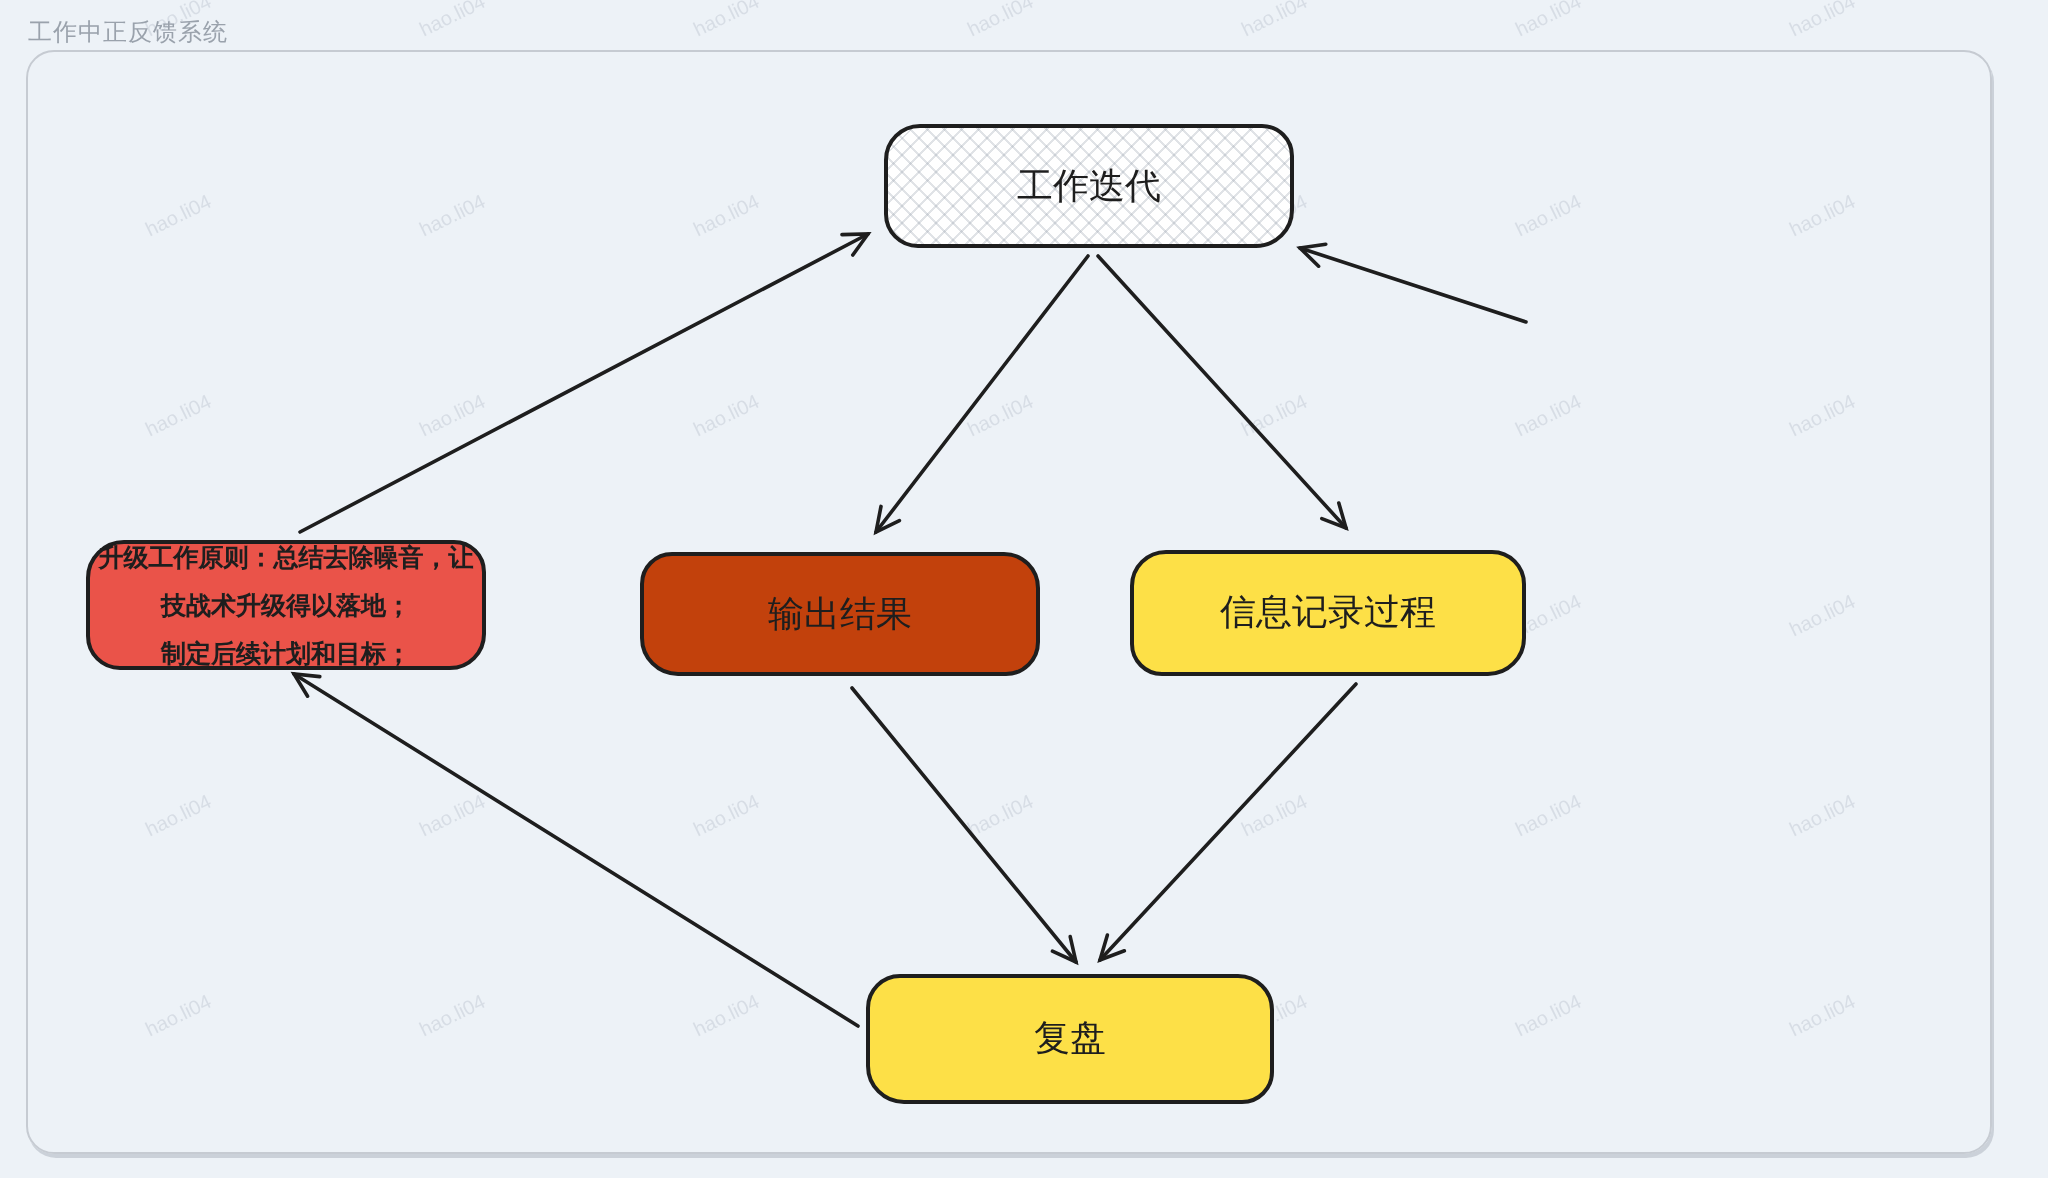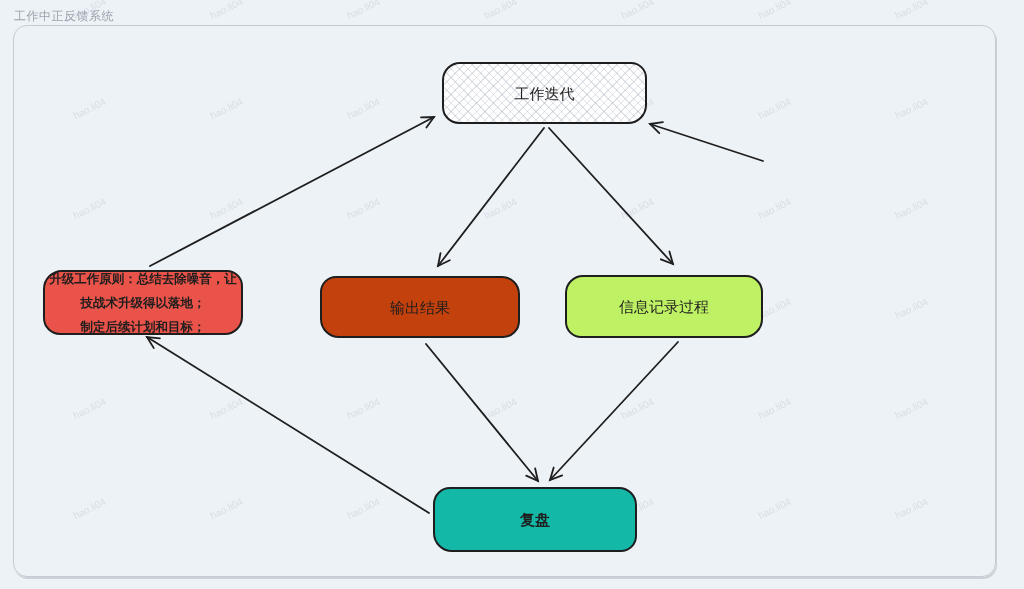--- a/index.html
+++ b/index.html
@@ -35,21 +35,21 @@
     white-space: nowrap;
   }
 
   #edges-layer { position: absolute; inset: 0; z-index: 2; }
 
   .node {
     position: absolute; z-index: 4;
     display: flex; align-items: center; justify-content: center;
     border: 2px solid #1e1e1e;
     color: #1e1e1e;
-    font-size: 15px;
+    font-size: 18px;
     text-align: center;
     white-space: pre-line;
     line-height: 19px;
     cursor: default;
   }
   #node-iteration {
     left: 442px; top: 62px; width: 205px; height: 62px;
     border-radius: 18px 16px 19px 17px;
     background-image:
       repeating-linear-gradient(45deg,  rgba(145,155,168,0.28) 0 1px, transparent 1px 6px),
@@ -147,17 +147,17 @@
 
   <div class="node" id="node-iteration" style="background-color: rgb(255, 255, 255);">工作迭代</div>
 
 
   <div class="node" id="node-upgrade" style="background-color: rgb(234, 83, 73);">升级工作原则：总结去除噪音，让
 技战术升级得以落地；
 制定后续计划和目标；</div>
 
   <div class="node" id="node-output" style="background-color: #c2410c;">输出结果</div>
 
-  <div class="node" id="node-info" style="background-color: #bef264;">信息记录过程</div>
+  <div class="node" id="node-info" style="background-color: #fde047;">信息记录过程</div>
 
-  <div class="node" id="node-review" style="background-color: #14b8a6; font-weight: bold;">复盘</div>
+  <div class="node" id="node-review" style="background-color: #fde047;">复盘</div>
 
 </div>
 
 </body></html>

